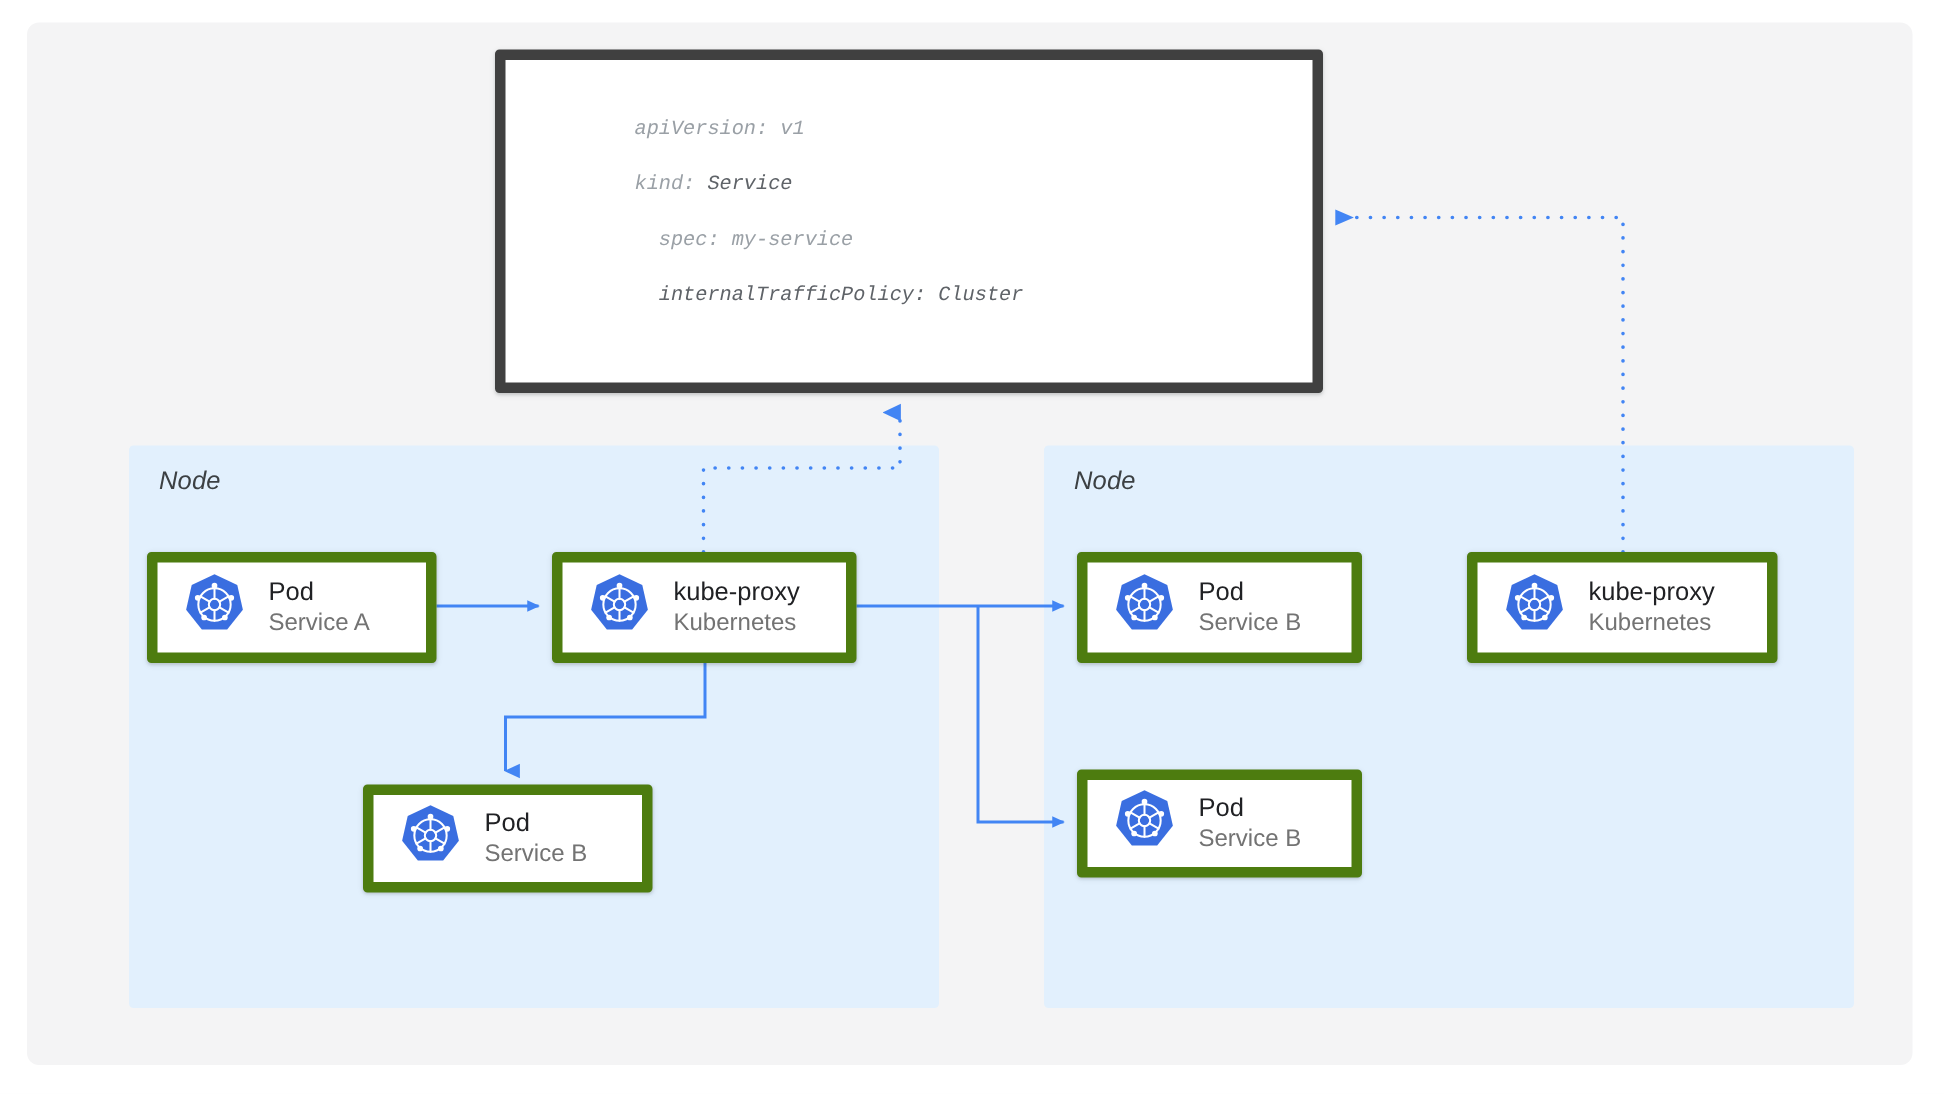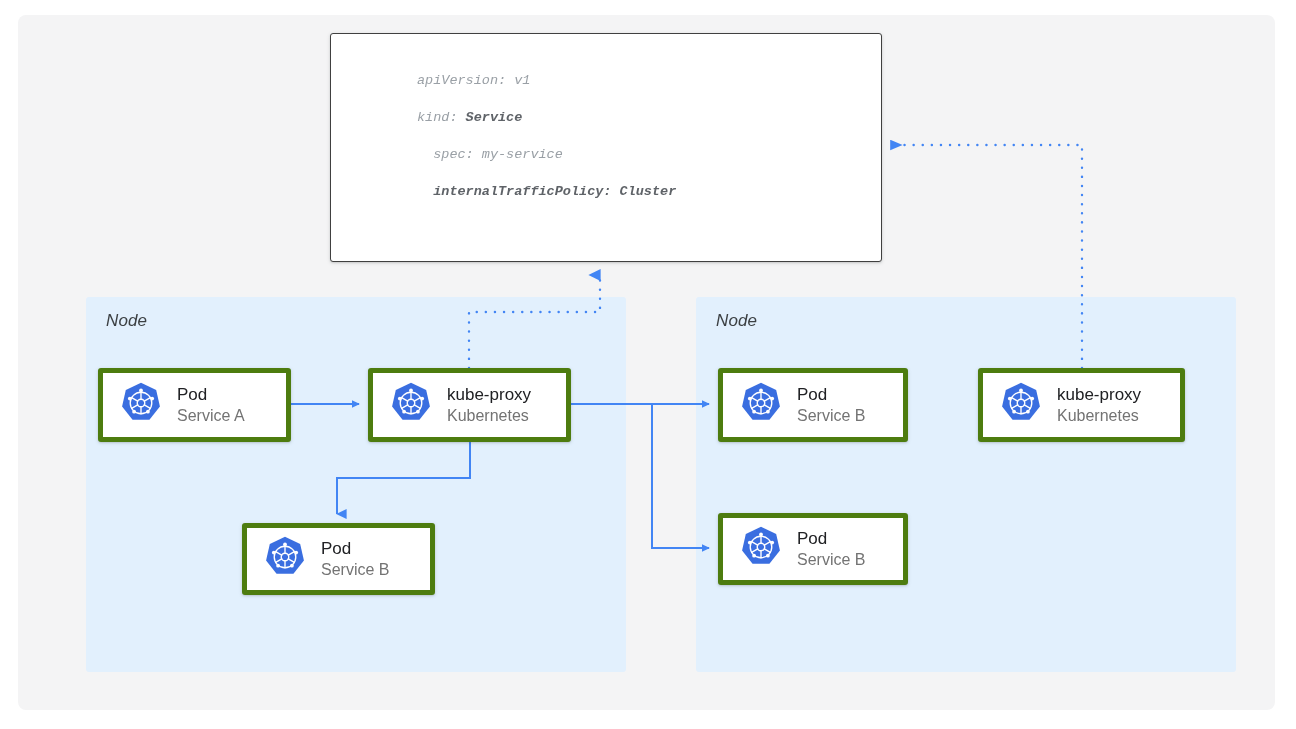--- a/index.html
+++ b/index.html
@@ -43,21 +43,21 @@
     left: 20px;
     top: 14px;
     font-size: 17px;
     color: #3c4043;
     letter-spacing: 0.1px;
   }
   
   .card {
     position: absolute;
     background: #ffffff;
-    border: 5px solid #4d7c0f;
+    border: 7px solid #4d7c0f;
     border-radius: 3px;
     box-shadow: 0 1px 2px rgba(60,64,67,0.18), 0 1px 4px rgba(60,64,67,0.10);
     display: flex;
     align-items: center;
     box-sizing: border-box;
   }
   .card .k8s-logo {
     flex: 0 0 auto;
     margin-left: 16px;
     margin-right: 14px;
@@ -86,40 +86,40 @@
   .card-pod-b2     { left: 718px; top: 513px; width: 190px; height: 72px; }
   .card-kubeproxy-b{ left: 978px; top: 368px; width: 207px; height: 74px; }
   
   .yaml-card {
     position: absolute;
     left: 330px;
     top: 33px;
     width: 552px;
     height: 229px;
     background: #ffffff;
-    border: 1px solid #404040;
+    border: 7px solid #404040;
     border-radius: 3px;
     box-shadow: 0 1px 2px rgba(60,64,67,0.18), 0 1px 4px rgba(60,64,67,0.10);
     box-sizing: border-box;
     overflow: hidden;
   }
   .yaml-body {
     position: absolute;
     left: 86px;
     top: 19px;
     font-family: "Liberation Mono", "DejaVu Sans Mono", monospace;
     font-style: italic;
     font-size: 13.5px;
     line-height: 18.6px;
     color: #9aa0a6;
     white-space: pre;
   }
   .yaml-line { white-space: pre; }
   .yaml-line .bold {
-    font-weight: bold;
+    font-weight: normal;
     color: #5f6368;
     text-align: right;
   }
   
   .wires {
     position: absolute;
     left: 0;
     top: 0;
     width: 1296px;
     height: 729px;

